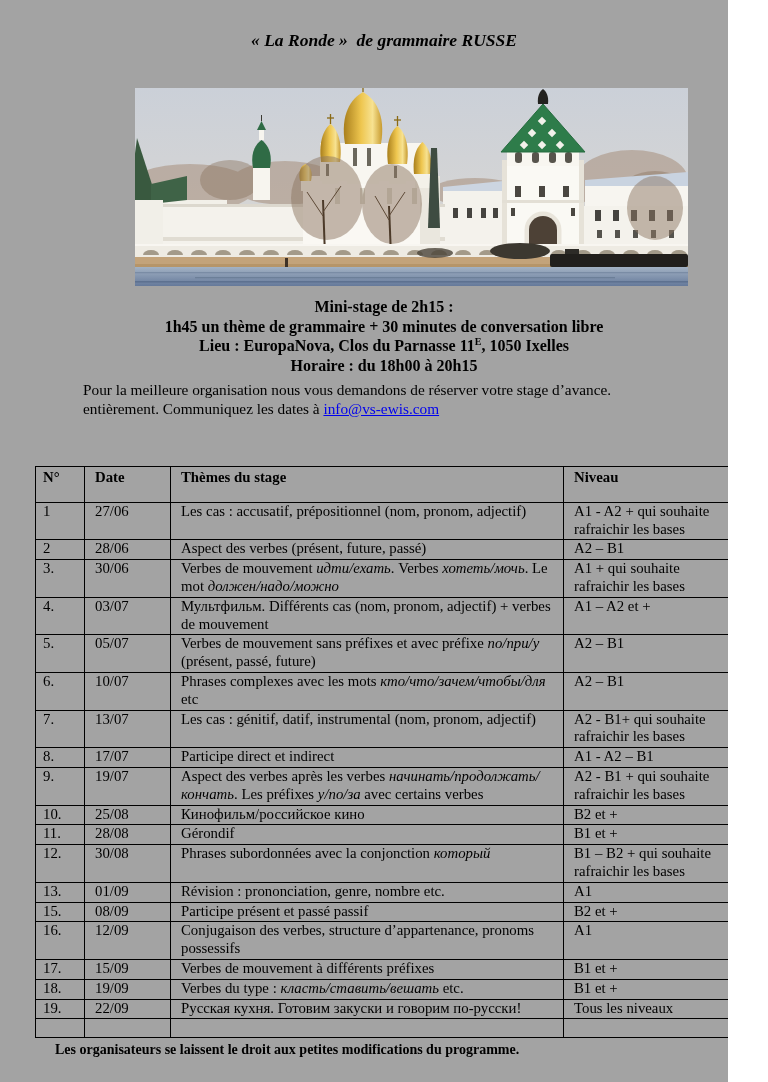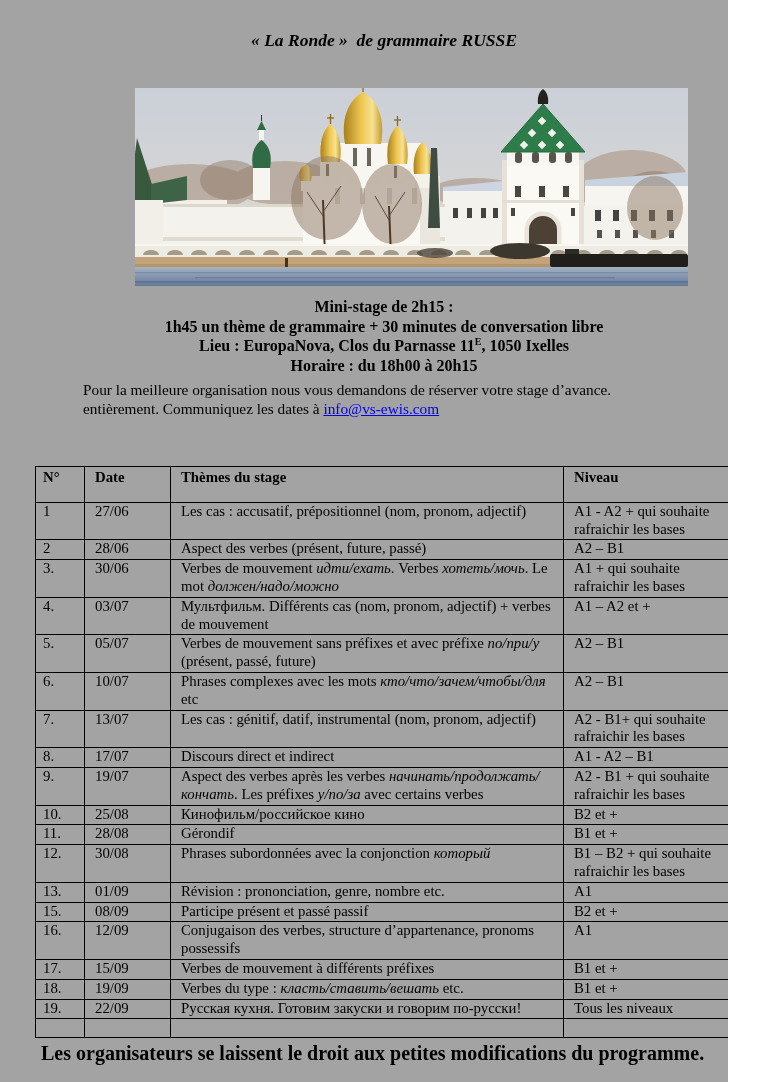--- a/index.html
+++ b/index.html
@@ -30,21 +30,21 @@
   }
   .stage-table th,.stage-table td{
     border:1.4px solid #000;vertical-align:top;text-align:left;
     padding:0 6px 1px 10px;overflow:hidden;
   }
   .stage-table th{font-weight:bold;padding-top:2px;padding-bottom:15px;}
   .stage-table td.c-num,.stage-table th.c-num{padding-left:7px;}
   .stage-table tr.empty-row td{height:17px;}
   .stage-table em{font-style:italic;}
   .footer-note{
-    margin:4px 0 0 6px;font-size:20px;font-weight:bold;
+    margin:4px 0 0 20px;font-size:14px;font-weight:bold;
   }
 </style>
 </head>
 <body>
 
 <div class="page">
 
   <div class="doc-title">« La Ronde »  de grammaire RUSSE</div>
 
   <div class="photo-wrap">
@@ -314,21 +314,21 @@
   </tr>
           <tr>
     <td class="c-num">7.</td>
     <td>13/07</td>
     <td><span>Les cas : génitif,  datif, instrumental  (nom, pronom, adjectif)</span></td>
     <td>A2 - B1+ qui souhaite rafraichir les bases</td>
   </tr>
           <tr>
     <td class="c-num">8.</td>
     <td>17/07</td>
-    <td><span>Discours direct et indirect</span></td>
+    <td><span>Participe direct et indirect</span></td>
     <td>A1 - A2 – B1</td>
   </tr>
           <tr>
     <td class="c-num">9.</td>
     <td>19/07</td>
     <td><span>Aspect des verbes après les verbes </span><em>начинать/продолжать/кончать</em><span>. Les préfixes </span><em>у/по/за</em><span> avec certains verbes</span></td>
     <td>A2 - B1 + qui souhaite rafraichir les bases</td>
   </tr>
           <tr>
     <td class="c-num">10.</td>

